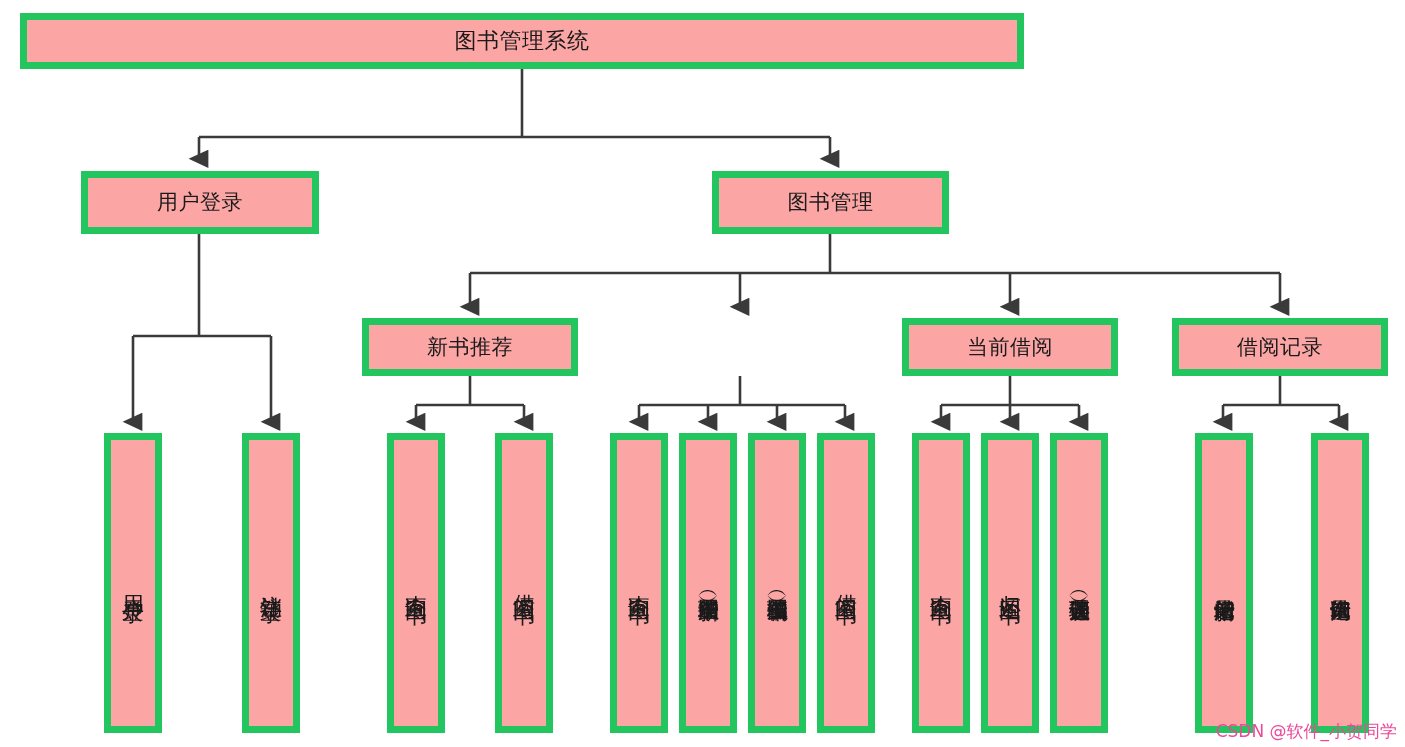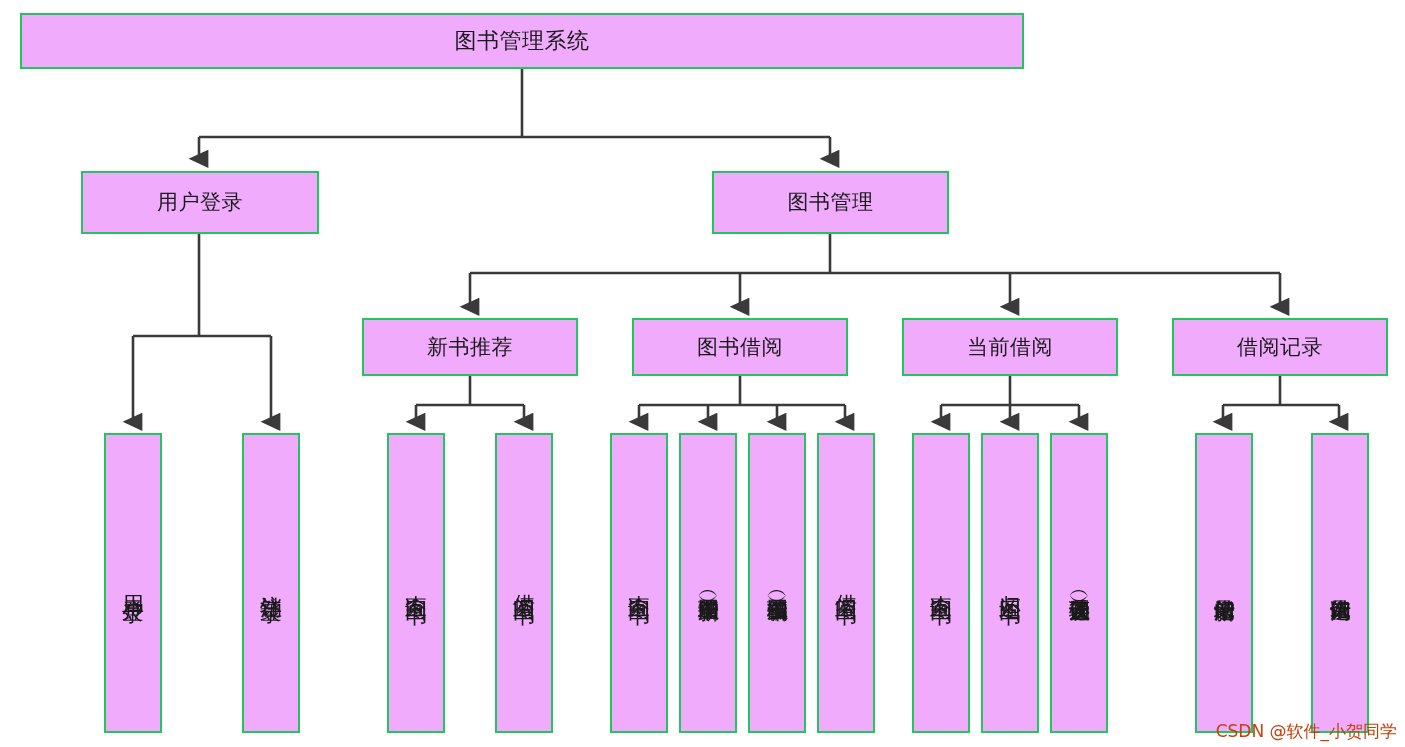--- a/index.html
+++ b/index.html
@@ -22,22 +22,22 @@
     position: absolute;
     left: 0;
     top: 0;
     width: 1405px;
     height: 747px;
     pointer-events: none;
   }
   .node {
     position: absolute;
     box-sizing: border-box;
-    background: #f0abfc;
-    border: 2px solid #22c55e;
+    background: #fca5a5;
+    border: 7px solid #22c55e;
     display: flex;
     align-items: center;
     justify-content: center;
     color: #1a1a1a;
     z-index: 2;
   }
   .node-label {
     display: block;
     text-align: center;
     line-height: 1.18;
@@ -64,21 +64,21 @@
     font-size: 21px;
   }
   #title-node .node-label {
     font-size: 22px;
   }
   #watermark {
     position: absolute;
     right: 8px;
     bottom: 4px;
     font-size: 17px;
-    color: #c2410c;
+    color: #ec4899;
     z-index: 5;
     white-space: nowrap;
     font-family: "DejaVu Sans", "Liberation Sans", sans-serif;
     text-align: right;
   }
 </style>
 </head>
 <body>
 
 <div id="canvas">
@@ -142,23 +142,20 @@
   </div>
 
   <div class="node horiz" style="left:362px; top:318px; width:216px; height:58px;">
     <span class="node-label">新书推荐</span>
   </div>
 
   <div class="node horiz" style="left:712px; top:171px; width:237px; height:63px;">
     <span class="node-label">图书管理</span>
   </div>
 
-  <div class="node horiz" style="left:632px; top:318px; width:216px; height:58px;">
-    <span class="node-label">图书借阅</span>
-  </div>
 
   <div class="node horiz" style="left:902px; top:318px; width:216px; height:58px;">
     <span class="node-label">当前借阅</span>
   </div>
 
   <div class="node horiz" style="left:1172px; top:318px; width:216px; height:58px;">
     <span class="node-label">借阅记录</span>
   </div>
 
   <div class="node vert" style="left:104px; top:433px; width:58px; height:300px;">

